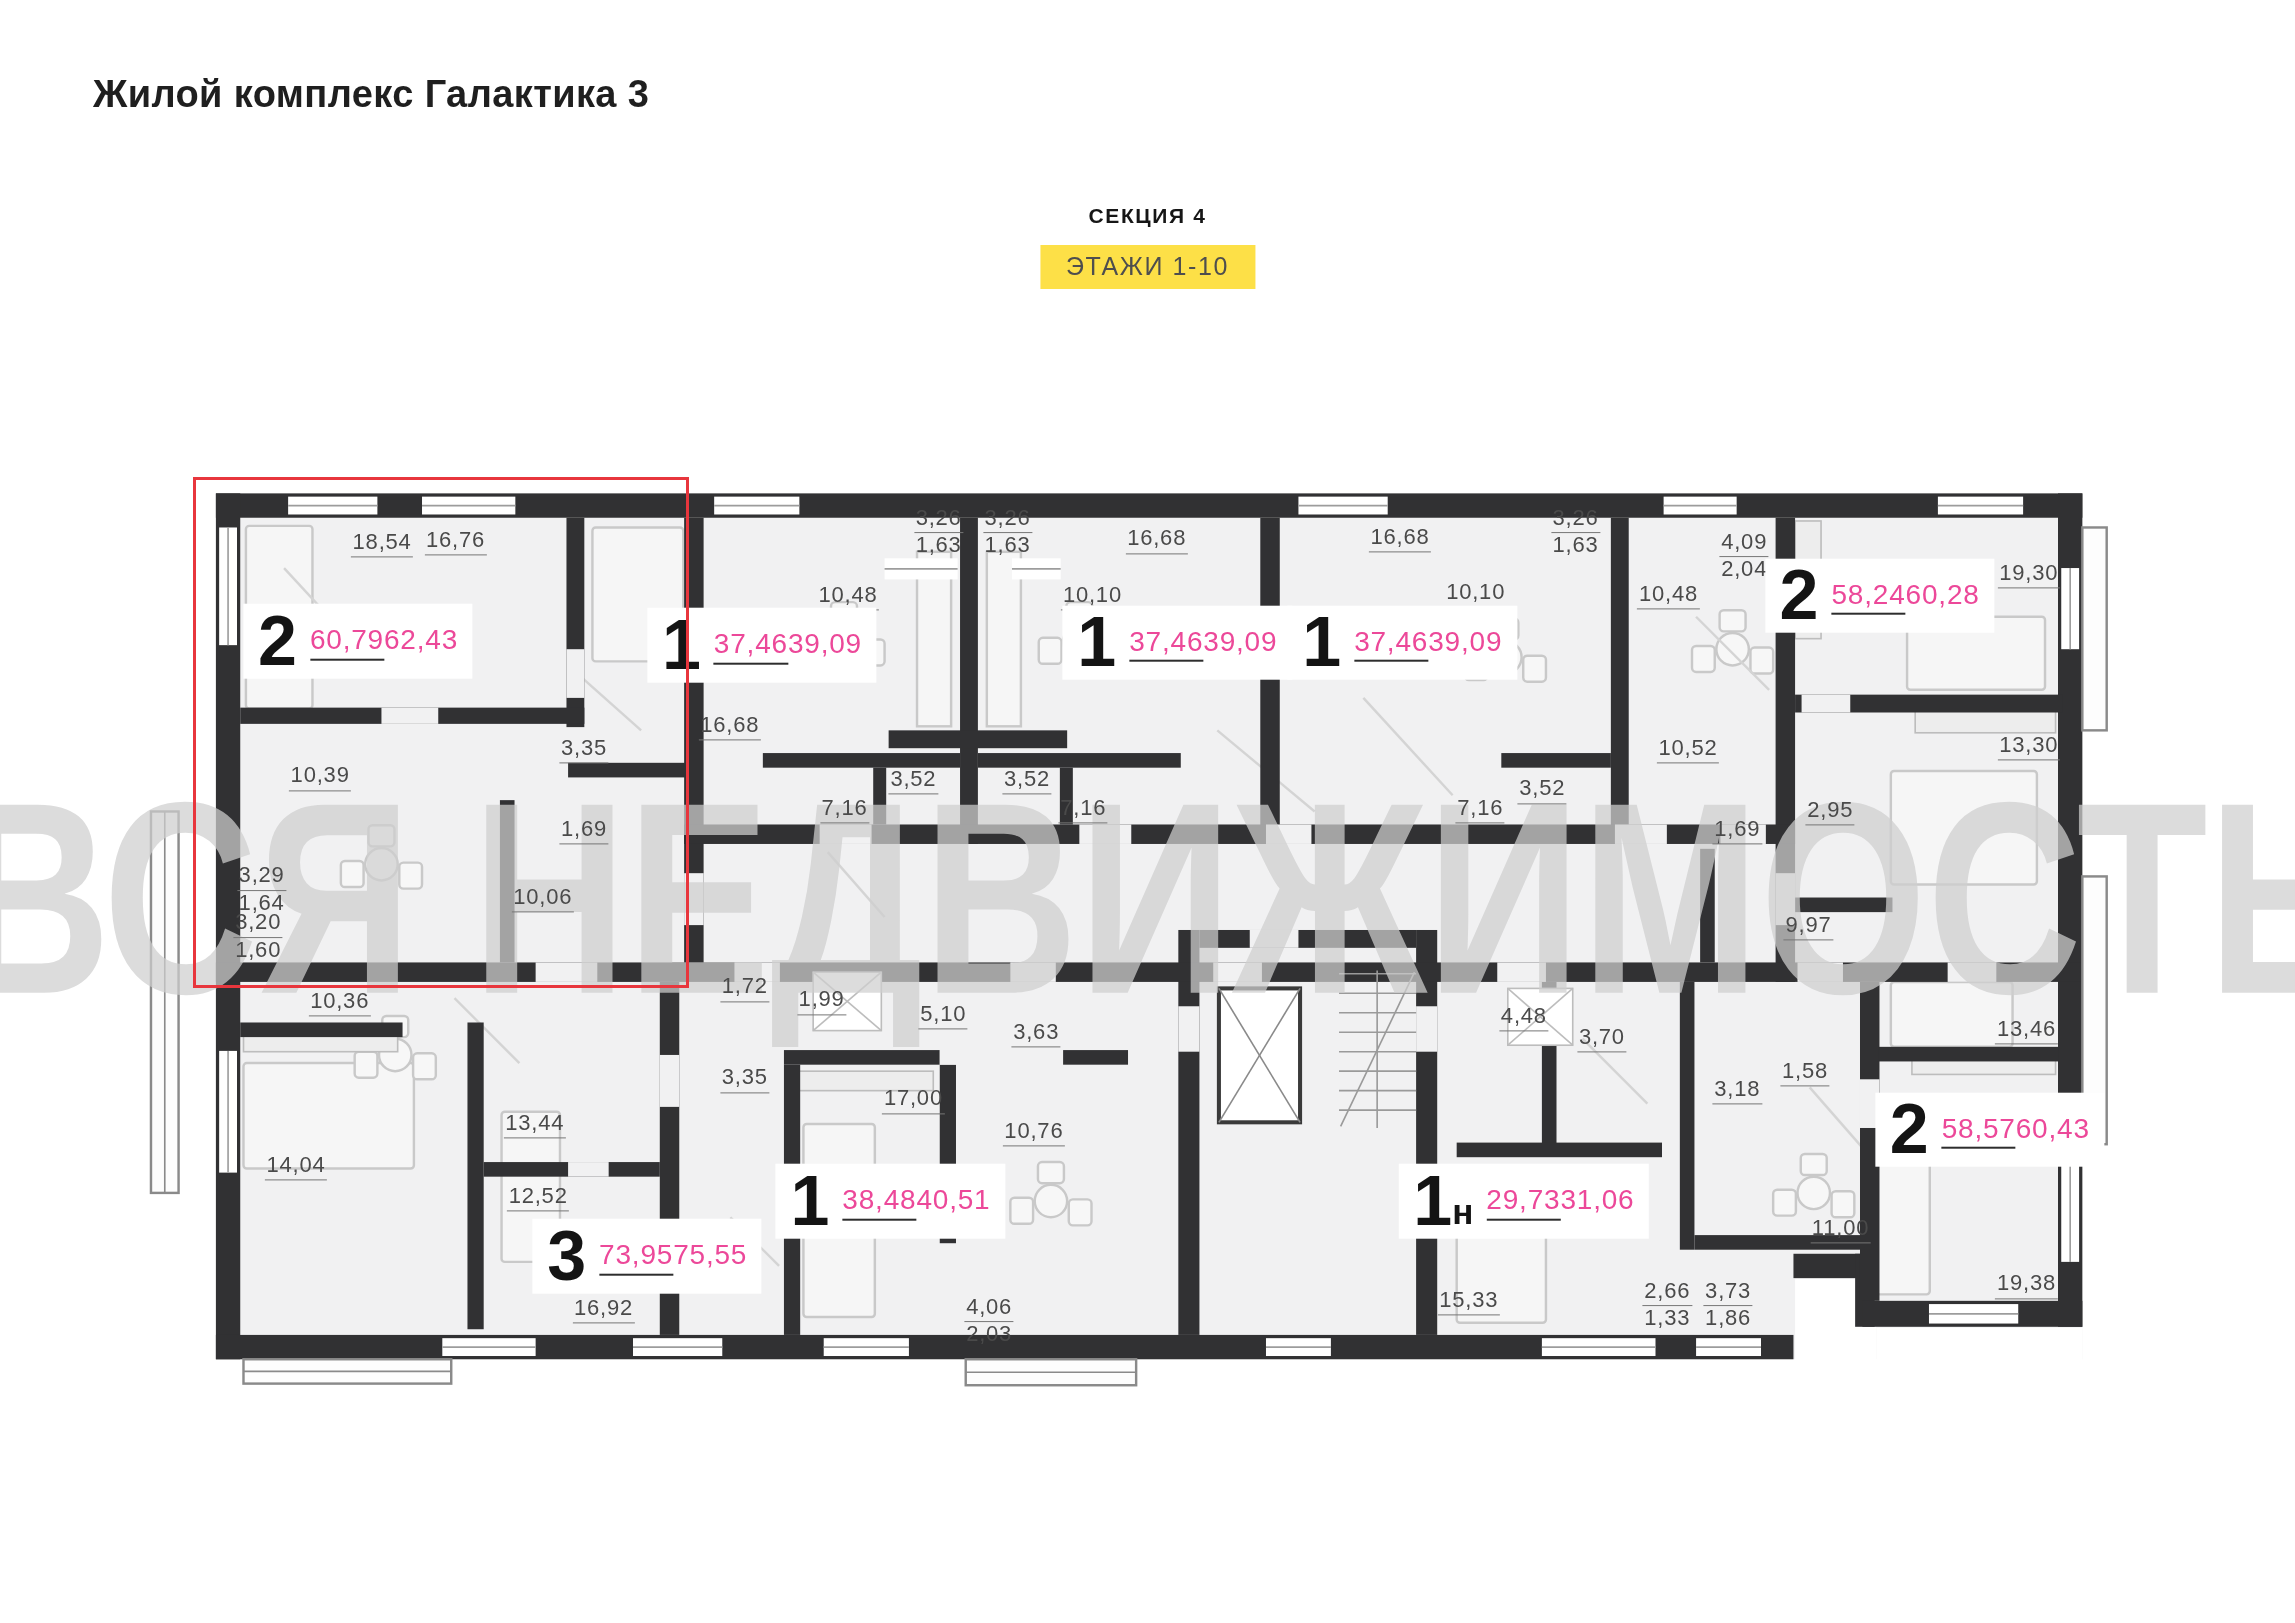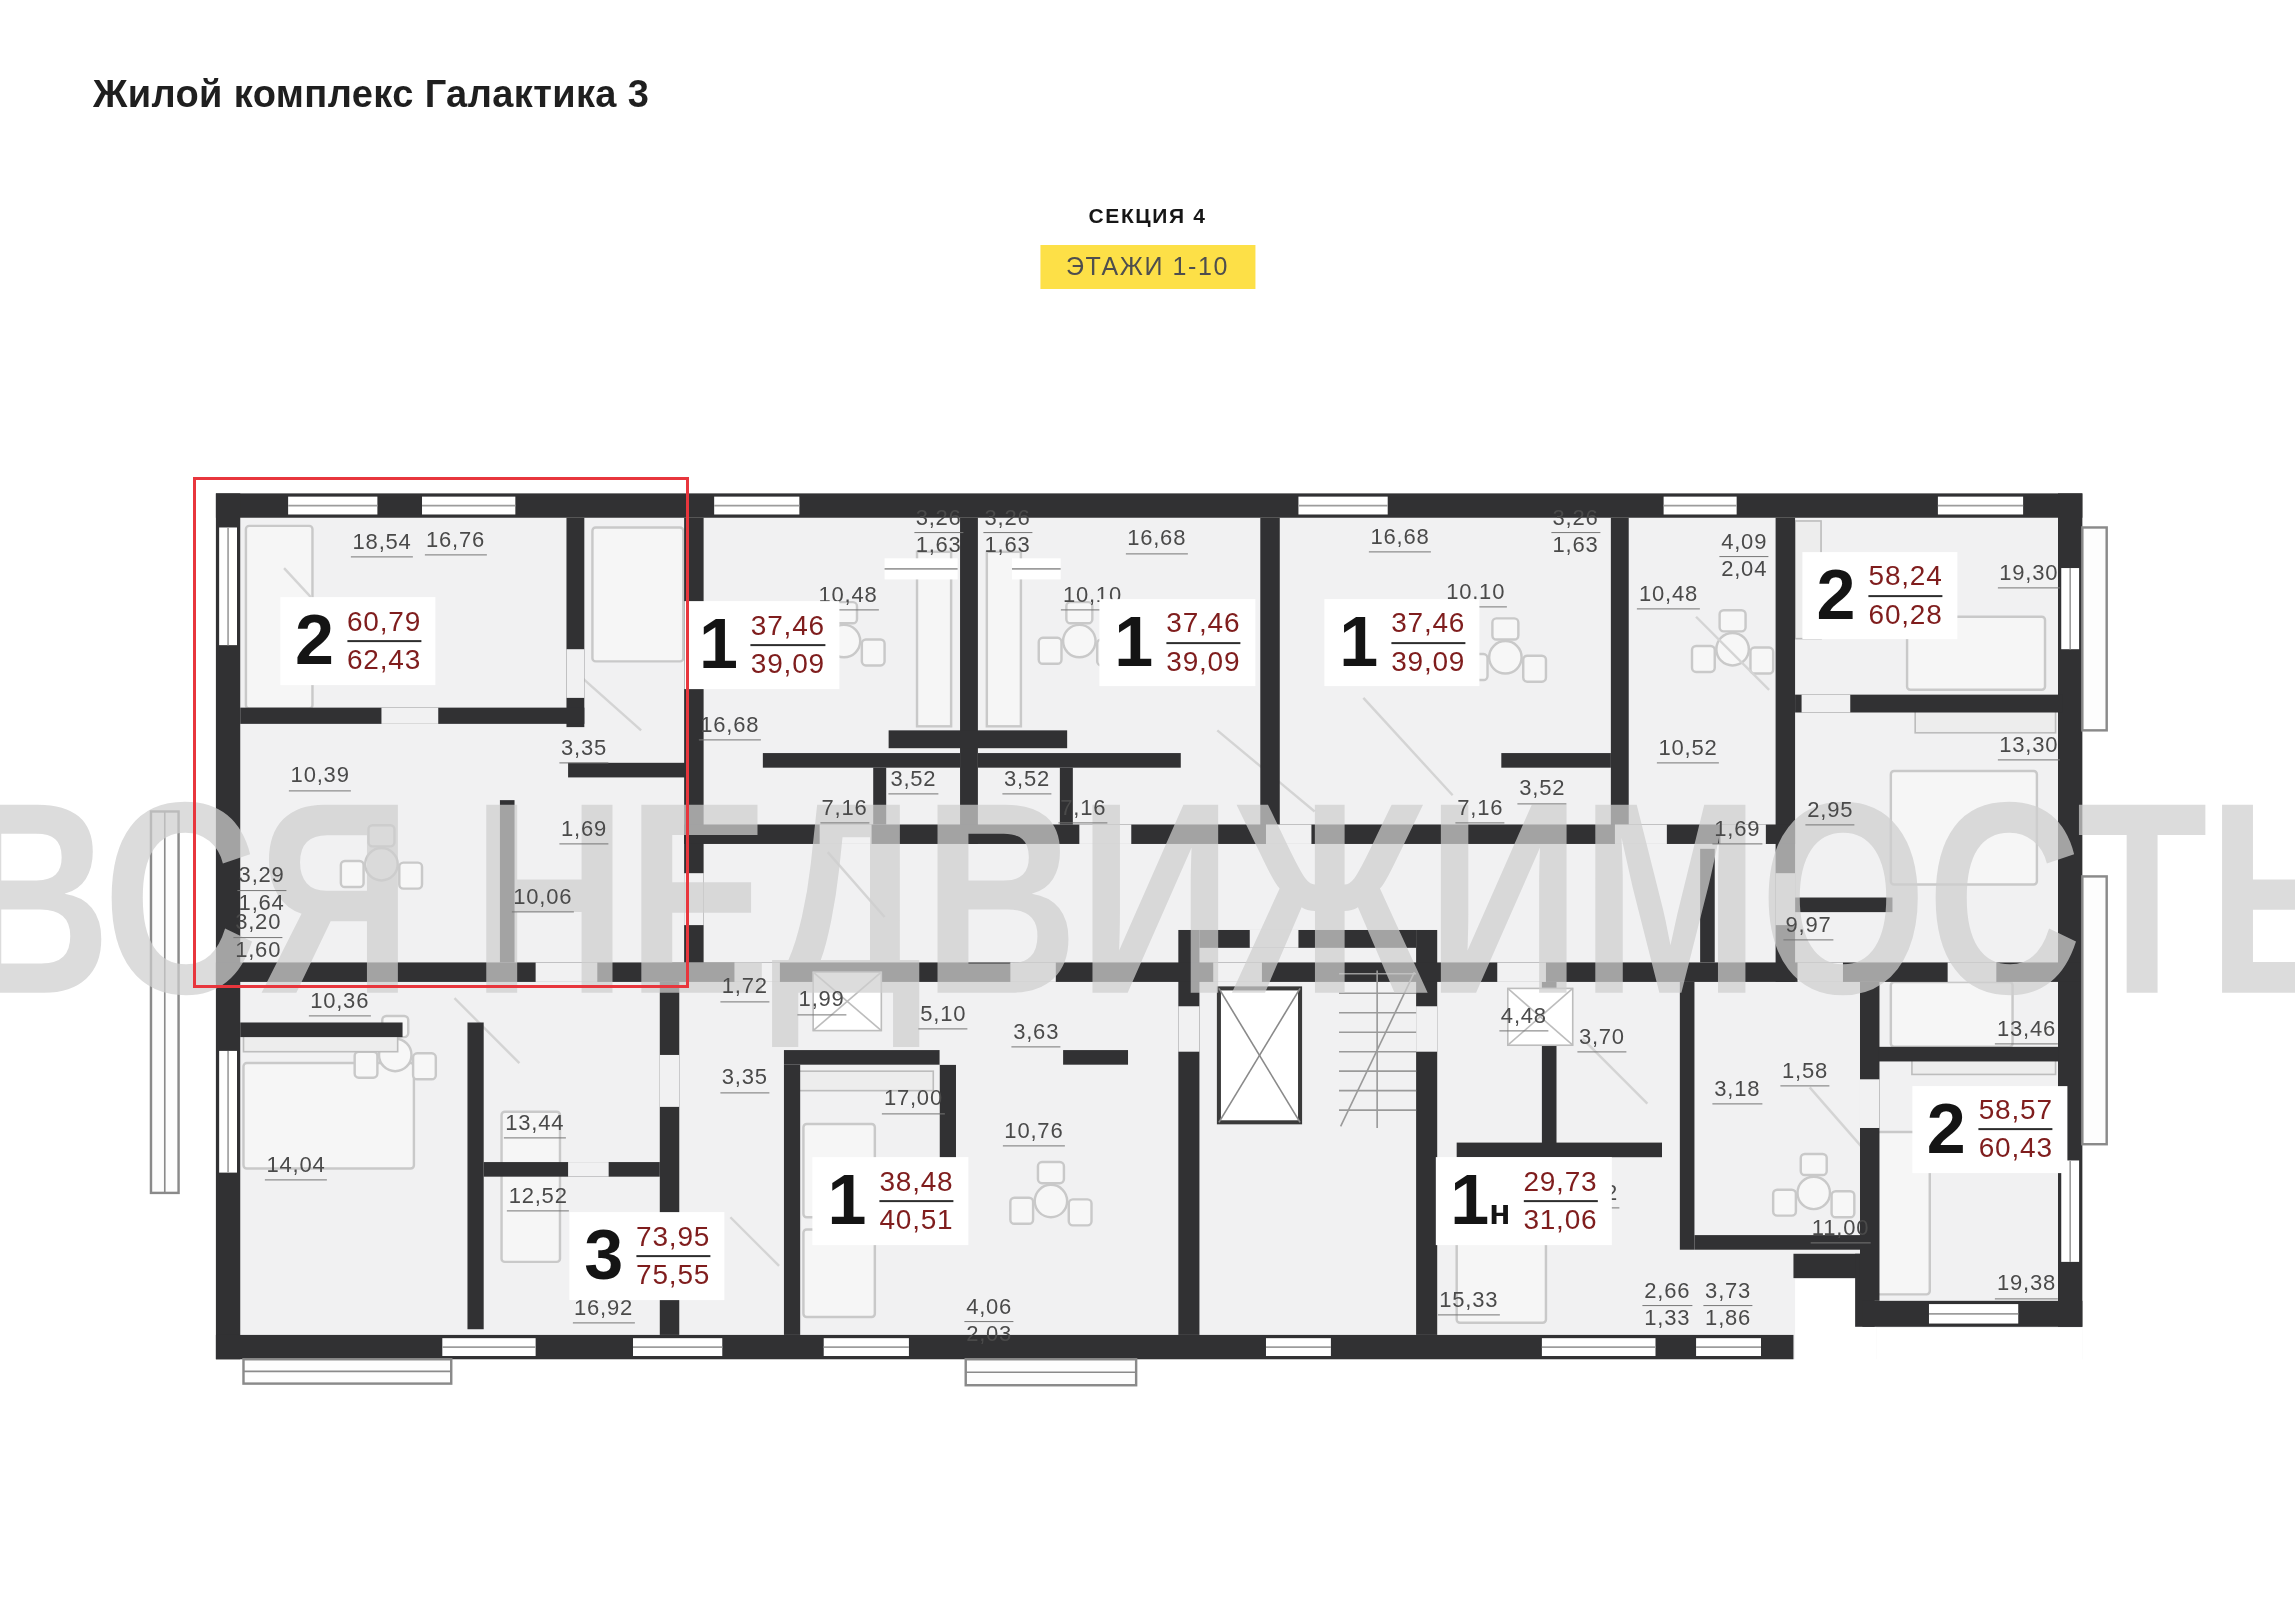--- a/index.html
+++ b/index.html
@@ -14,21 +14,21 @@
         padding:7.3px 26px;white-space:nowrap;}
   .plan{position:absolute;inset:0;}
   .plan svg{position:absolute;left:0;top:0;width:2295px;height:1623px;}
   .watermark{position:absolute;left:50.5%;top:55.3%;transform:translate(-50%,-50%) scale(0.88,1.12);
         font-size:244px;font-weight:700;color:#cfcfcf;opacity:0.72;white-space:nowrap;
         letter-spacing:0px;pointer-events:none;}
   .apt-label{position:absolute;transform:translate(-50%,-50%);background:#ffffff;
         display:flex;align-items:center;gap:13px;padding:6.5px 14.6px;z-index:6;}
   .apt-label .t{font-size:70px;font-weight:700;color:#141414;line-height:0.88;display:flex;align-items:flex-end;}
   .apt-label .t .sub{font-size:0.5em;font-weight:700;line-height:1;padding-bottom:3.2px;}
-  .apt-label .ar{display:flex;flex-direction:column;font-size:28px;color:#7f1d1d;
+  .apt-label .ar{display:flex;flex-direction:row;font-size:28px;color:#ec4899;
         line-height:1.3;font-weight:500;letter-spacing:0.8px;}
   .apt-label .a1{border-bottom:2.4px solid #2d2d2d;}
   .room-label{position:absolute;transform:translate(-50%,-50%);text-align:center;
         font-size:22px;color:#4a4a4a;letter-spacing:0.8px;line-height:1.12;z-index:5;white-space:nowrap;}
   .room-label .u{border-bottom:1.6px solid #767676;padding:0 1.6px 1.6px;display:inline-block;}
   .room-label .l2{display:block;}
   .highlight{position:absolute;border:3.2px solid #e8363d;z-index:7;background:transparent;}
 </style>
 </head>
 <body>

